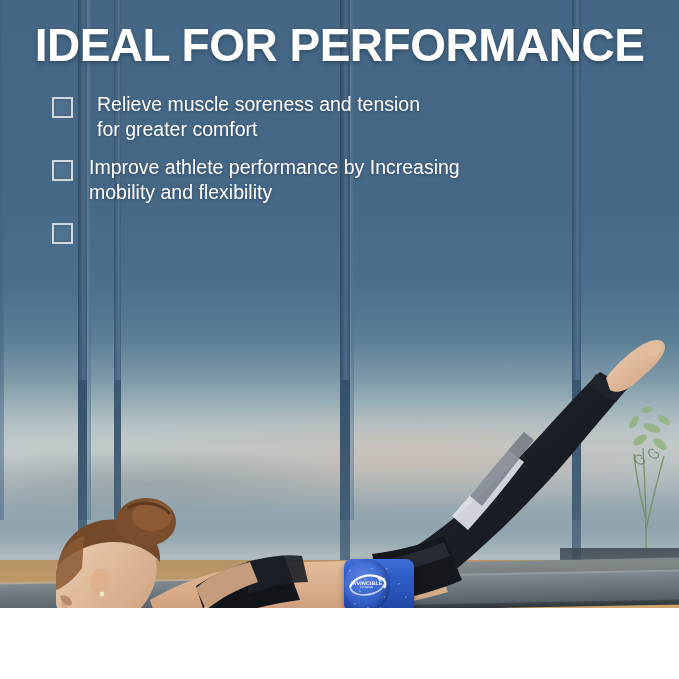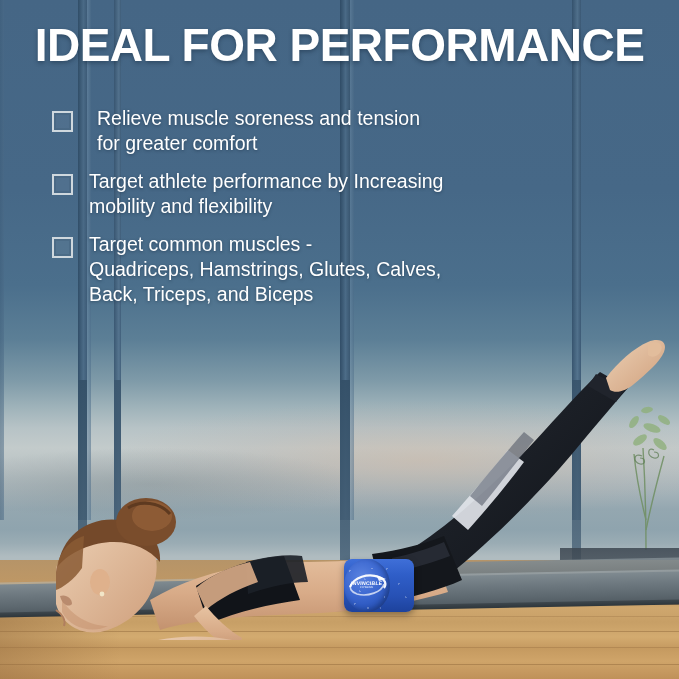--- a/index.html
+++ b/index.html
@@ -1,20 +1,20 @@
 <!DOCTYPE html>
 <html><head>
 <meta charset="utf-8">
 <style>
   html,body{margin:0;padding:0;background:#fff;}
   body{font-family:"Liberation Sans",sans-serif;}
 
   #stage{
     position:relative;
-    width:679px;height:679px;
+    width:679px;height:608px;
     overflow:hidden;
     background:#ec4899;
   }
 
   
   .sky{
     position:absolute;left:0;top:0;width:679px;height:679px;
     background:linear-gradient(to bottom,
       #456685 0%,
       #466887 28%,
@@ -162,21 +162,21 @@
     color:#ffffff;
     font-family:"Liberation Sans",sans-serif;
     font-weight:bold;
     font-size:46px;
     letter-spacing:-0.5px;
     transform:scaleX(1.0);
     text-shadow:0 2px 4px rgba(20,40,60,.45);
     white-space:nowrap;
   }
 
-  .bullets{position:absolute;left:52px;top:92px;width:600px;margin-top:14px;}
+  .bullets{position:absolute;left:52px;top:92px;width:600px;}
   .bullet{position:relative;display:flex;align-items:flex-start;margin-bottom:13px;}
   .cbox{
     flex:0 0 auto;
     width:17px;height:17px;
     margin-top:5px;margin-right:16px;
     border:2px solid #cfd8de;
     background:rgba(255,255,255,.06);
     box-shadow:inset 0 0 0 2px rgba(70,100,128,.55);
   }
   .btext{
@@ -374,27 +374,24 @@
   <div class="bullets">
 
     <div class="bullet b1">
       <span class="cbox"></span>
       <span class="btext">Relieve muscle soreness and tension
 for greater comfort</span>
     </div>
 
     <div class="bullet">
       <span class="cbox"></span>
-      <span class="btext">Target athlete performance by Increasing
+      <span class="btext">Improve athlete performance by Increasing
 mobility and flexibility</span>
     </div>
 
 
     <div class="bullet">
       <span class="cbox"></span>
-      <span class="btext">Target common muscles -
-Quadriceps, Hamstrings, Glutes, Calves,
-Back, Triceps, and Biceps</span>
     </div>
 
   </div>
 
 </div>
 
 </body></html>

